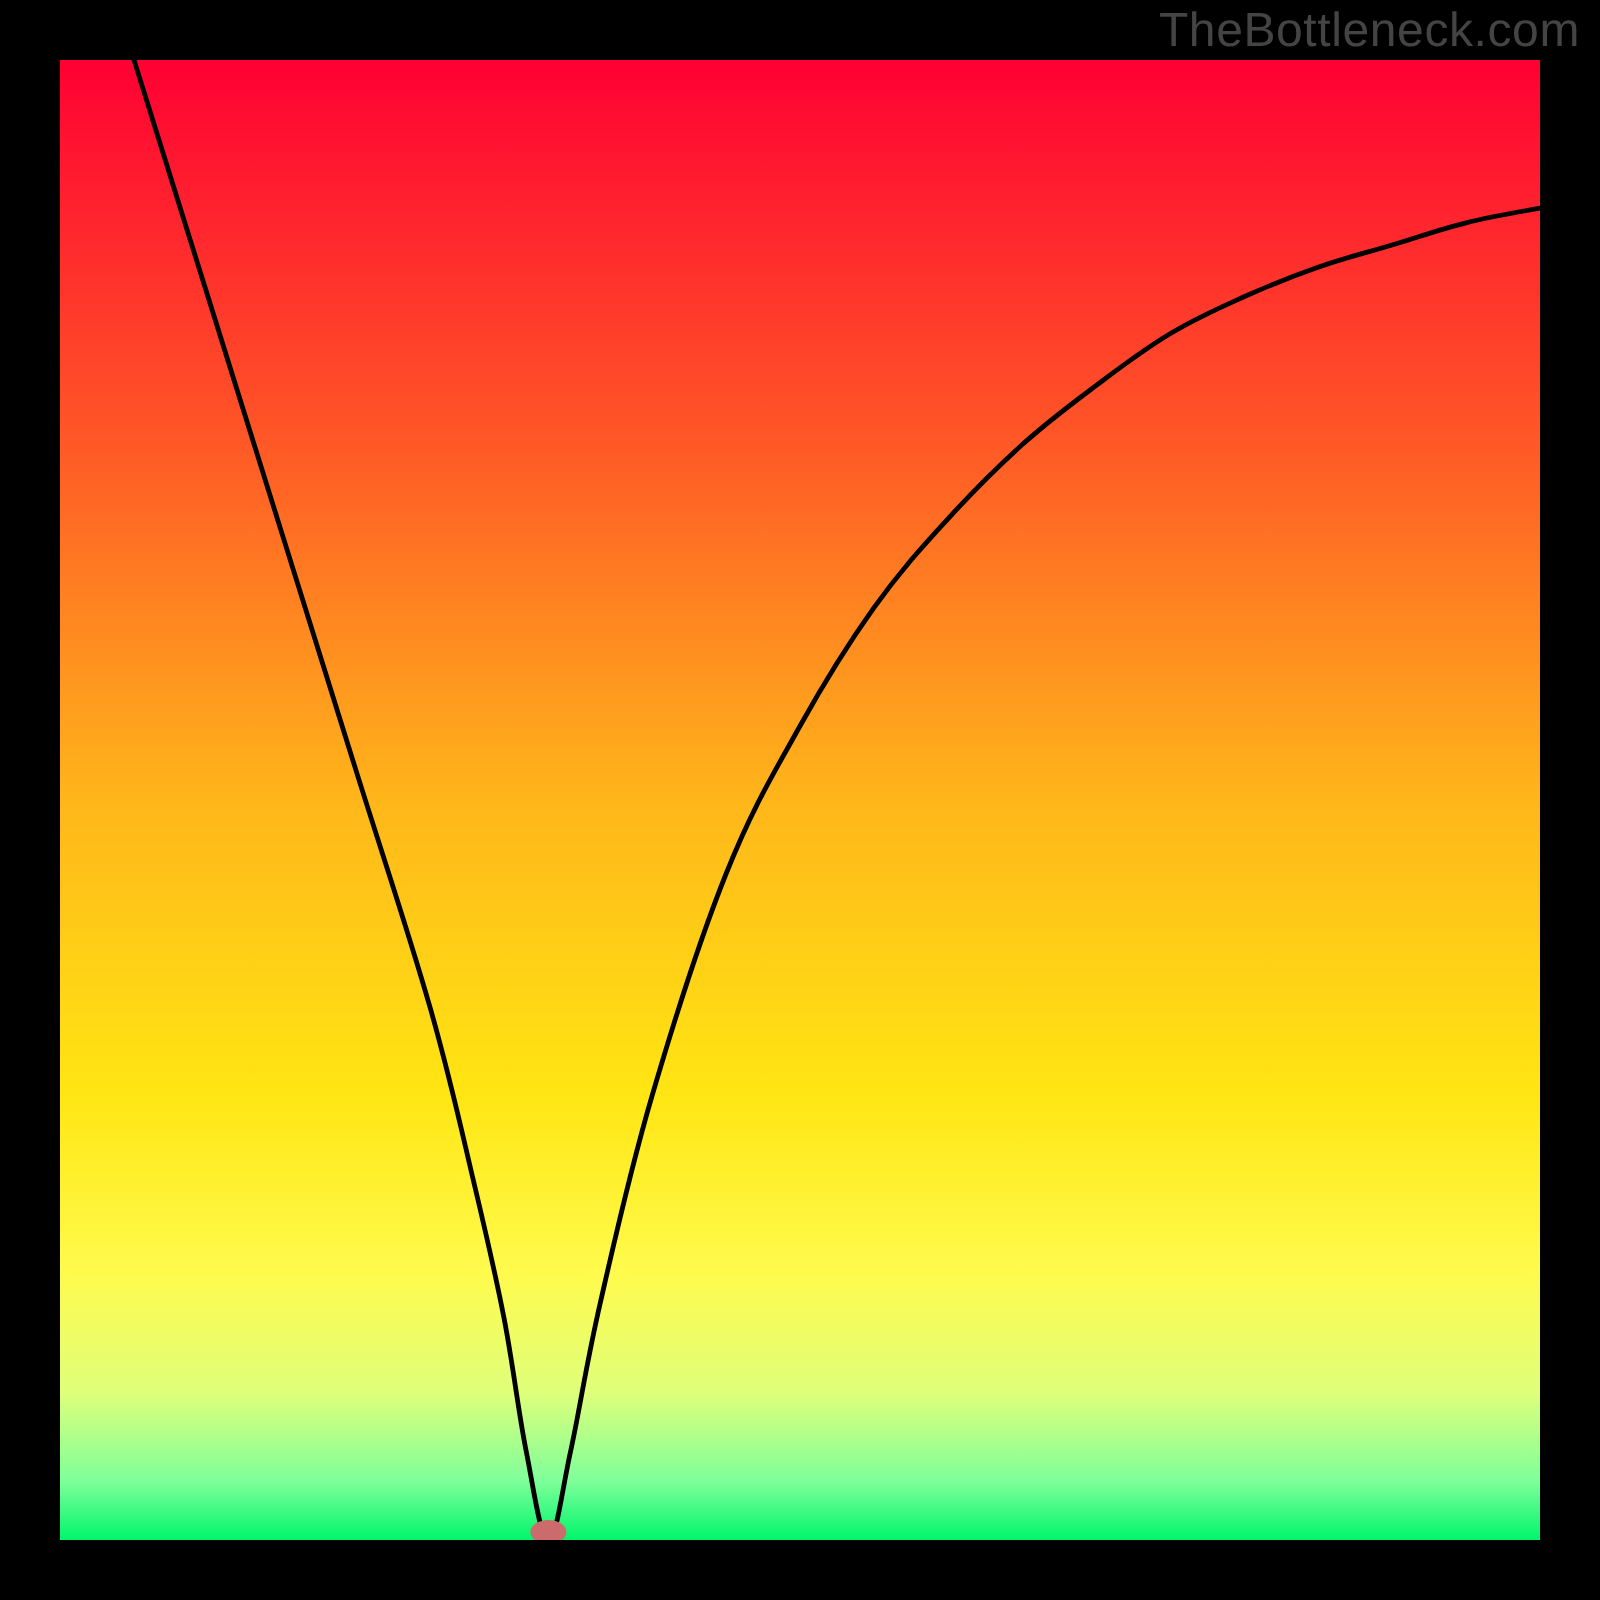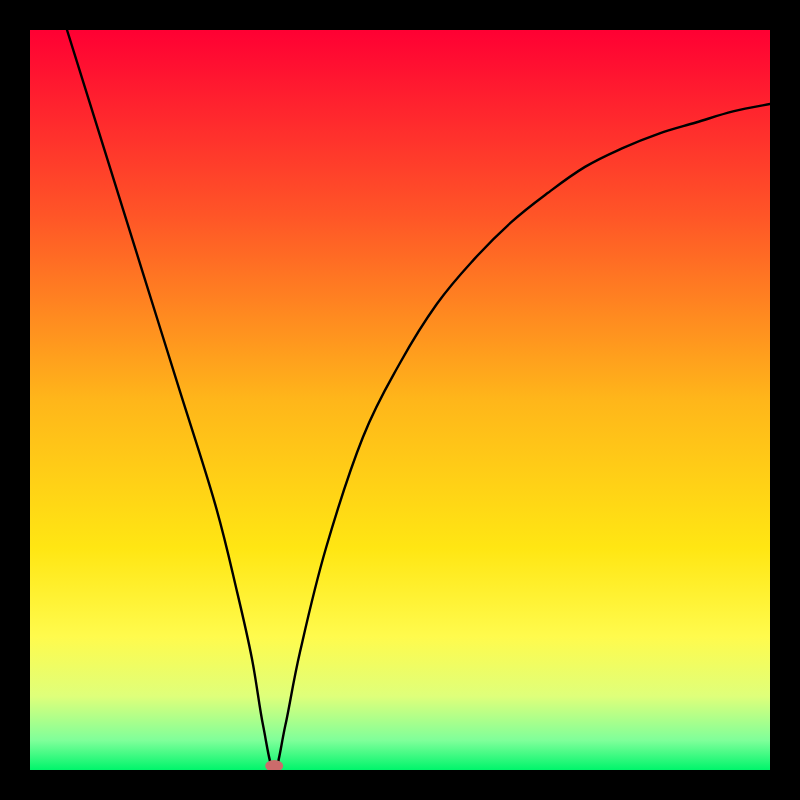--- a/index.html
+++ b/index.html
@@ -41,20 +41,21 @@
   }
   .curve-svg {
     position: absolute;
     inset: 0;
   }
 </style>
 </head>
 <body>
 
 <div class="frame">
+  <div class="watermark">TheBottleneck.com</div>
 
   <div class="plot-area">
     <svg class="gradient-bg" viewBox="0 0 740 740" preserveAspectRatio="none">
       <defs>
         <linearGradient id="bg-grad" x1="0" y1="0" x2="0" y2="1">
             <stop offset="0%" stop-color="#ff0033"></stop>
             <stop offset="25%" stop-color="#ff5527"></stop>
             <stop offset="50%" stop-color="#ffb61a"></stop>
             <stop offset="70%" stop-color="#ffe613"></stop>
             <stop offset="82%" stop-color="#fffb4d"></stop>

